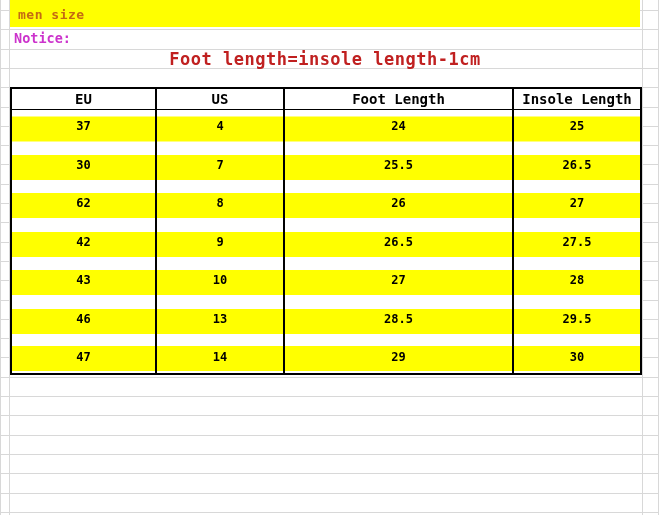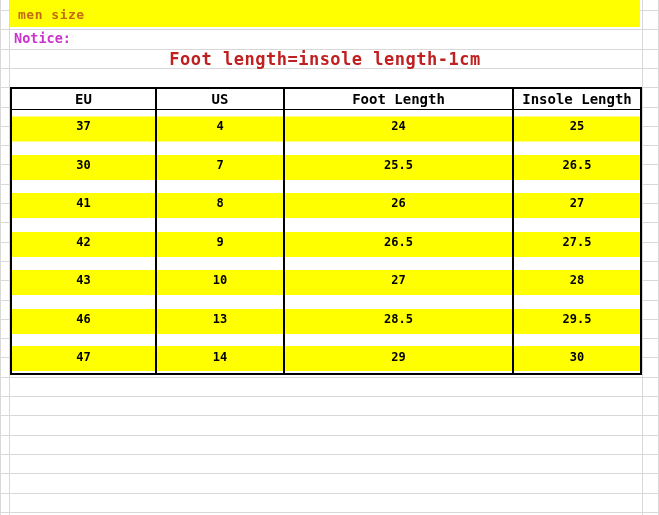--- a/index.html
+++ b/index.html
@@ -265,21 +265,21 @@
           </td>
           <td>
             <span class="cell-text">25.5</span>
           </td>
           <td>
             <span class="cell-text">26.5</span>
           </td>
         </tr>
         <tr>
           <td>
-            <span class="cell-text">41</span>
+            <span class="cell-text">62</span>
           </td>
           <td>
             <span class="cell-text">8</span>
           </td>
           <td>
             <span class="cell-text">26</span>
           </td>
           <td>
             <span class="cell-text">27</span>
           </td>

